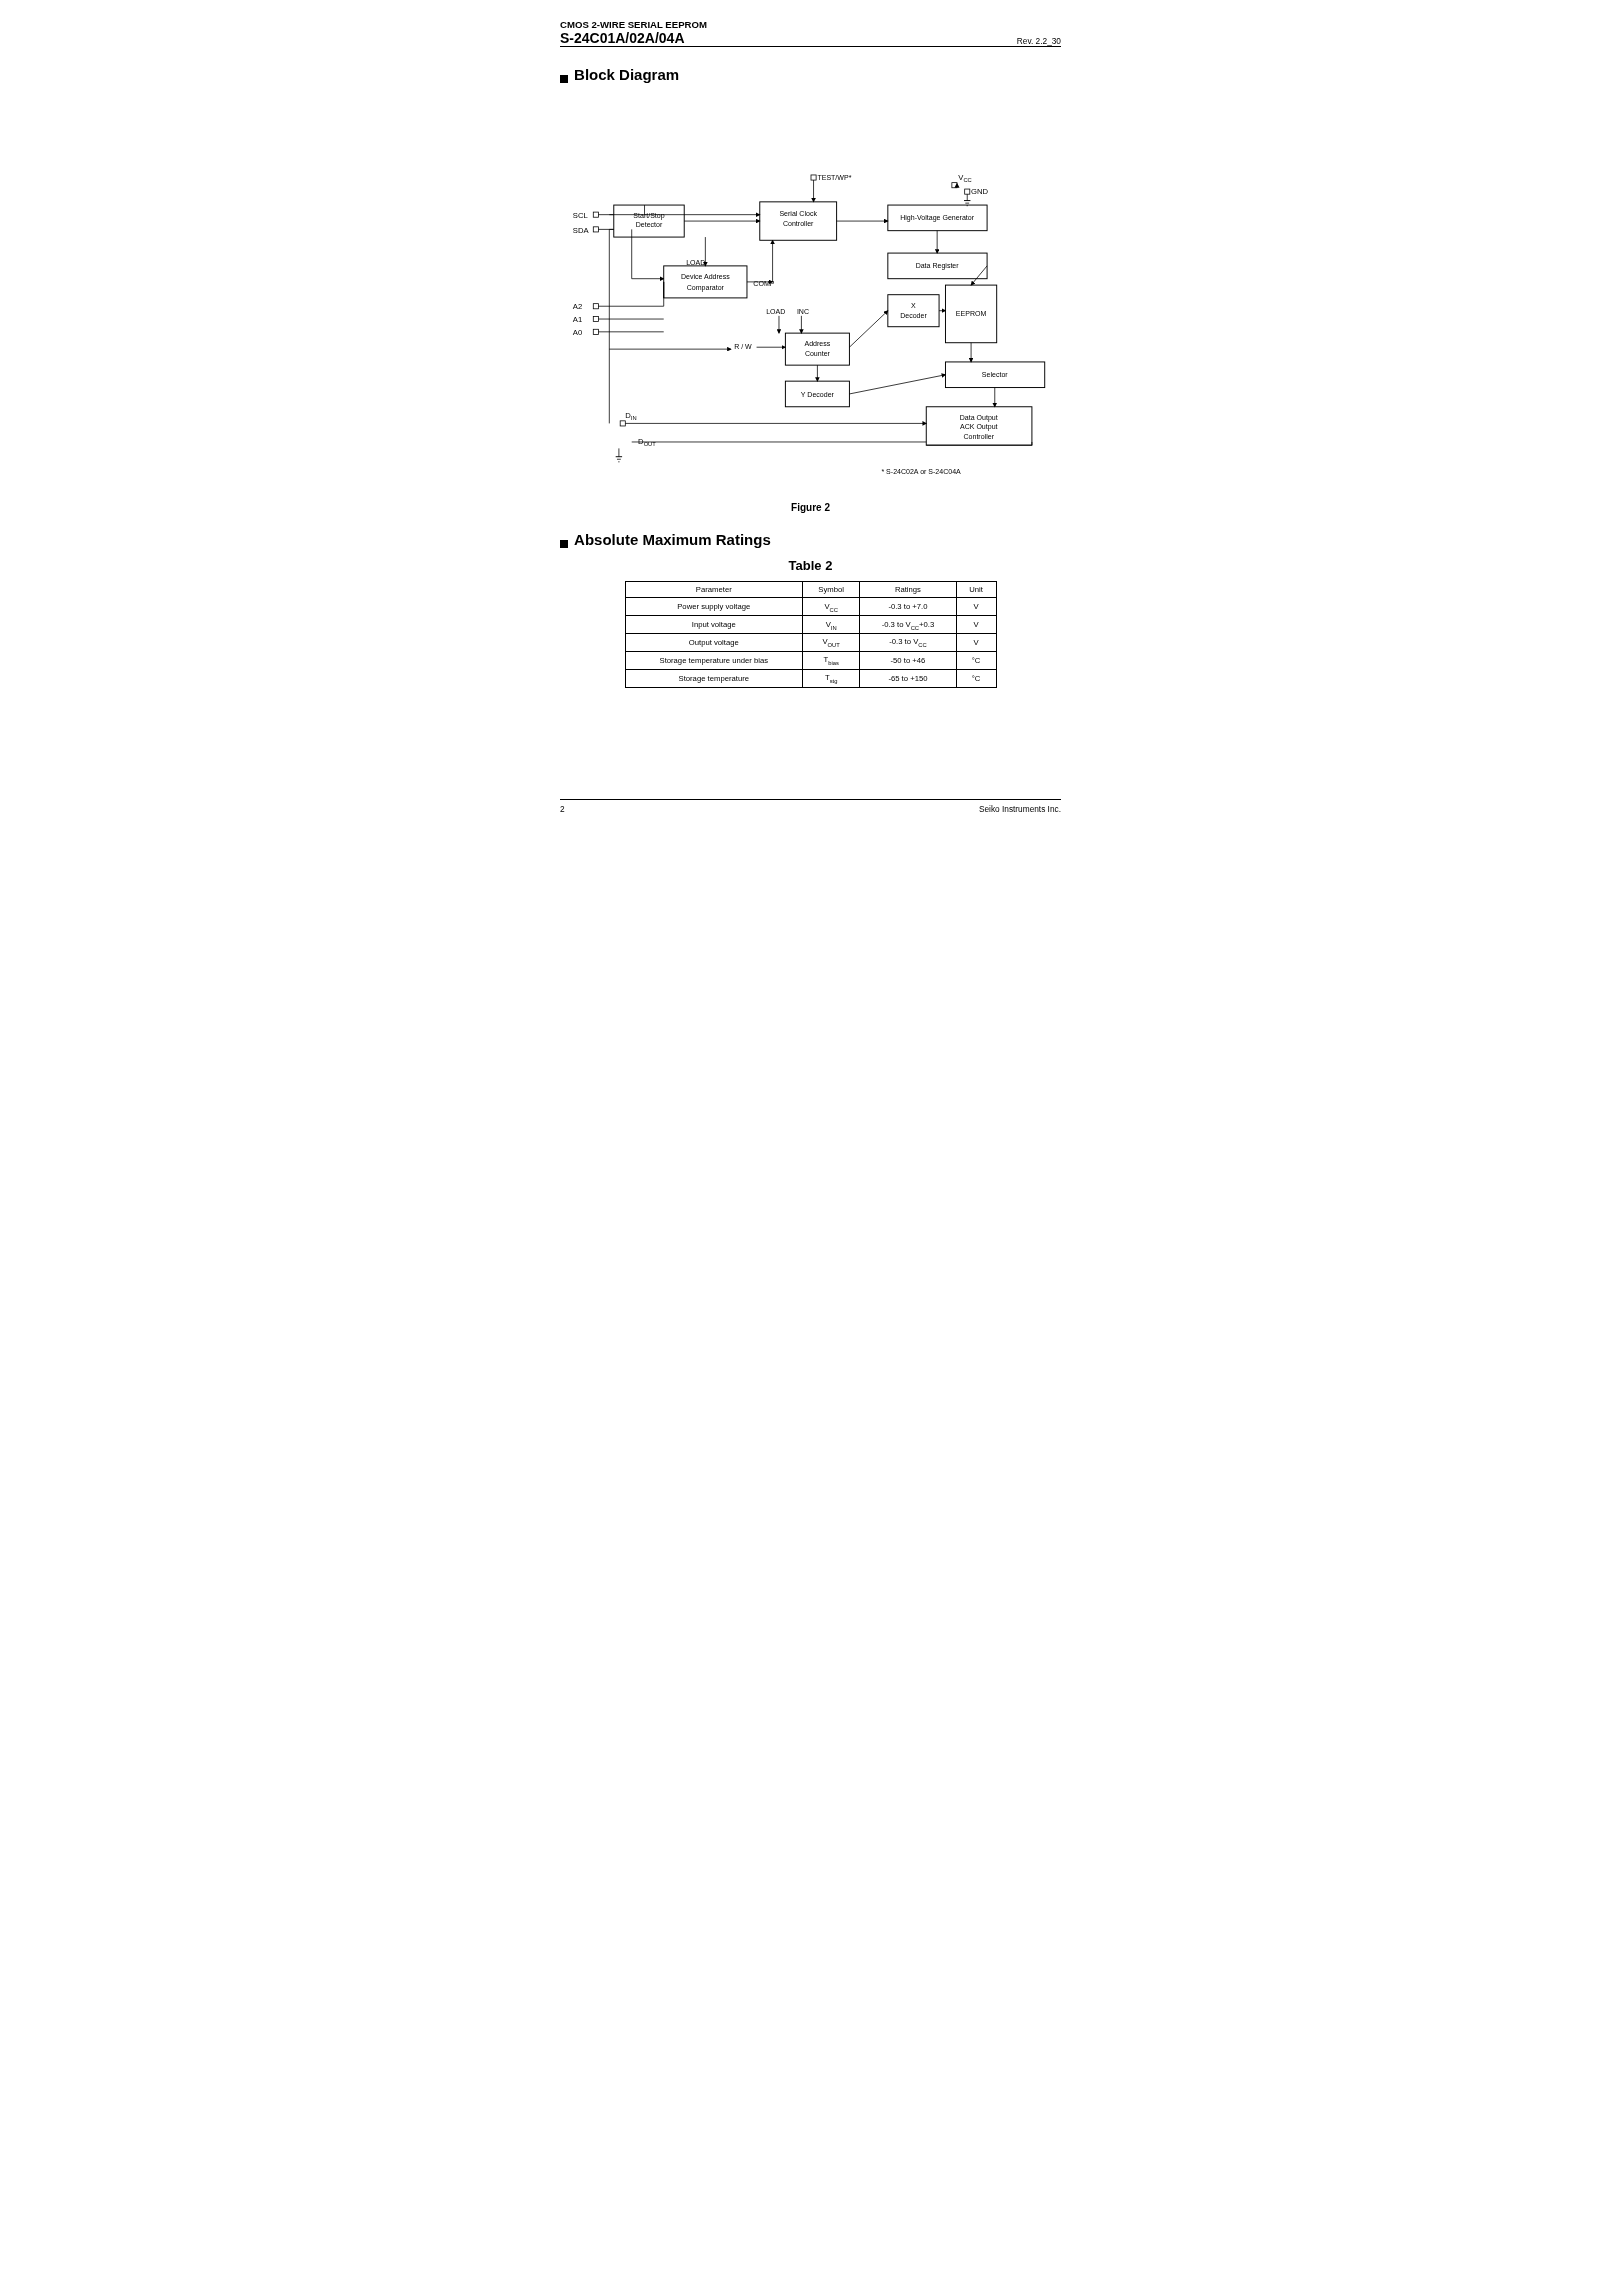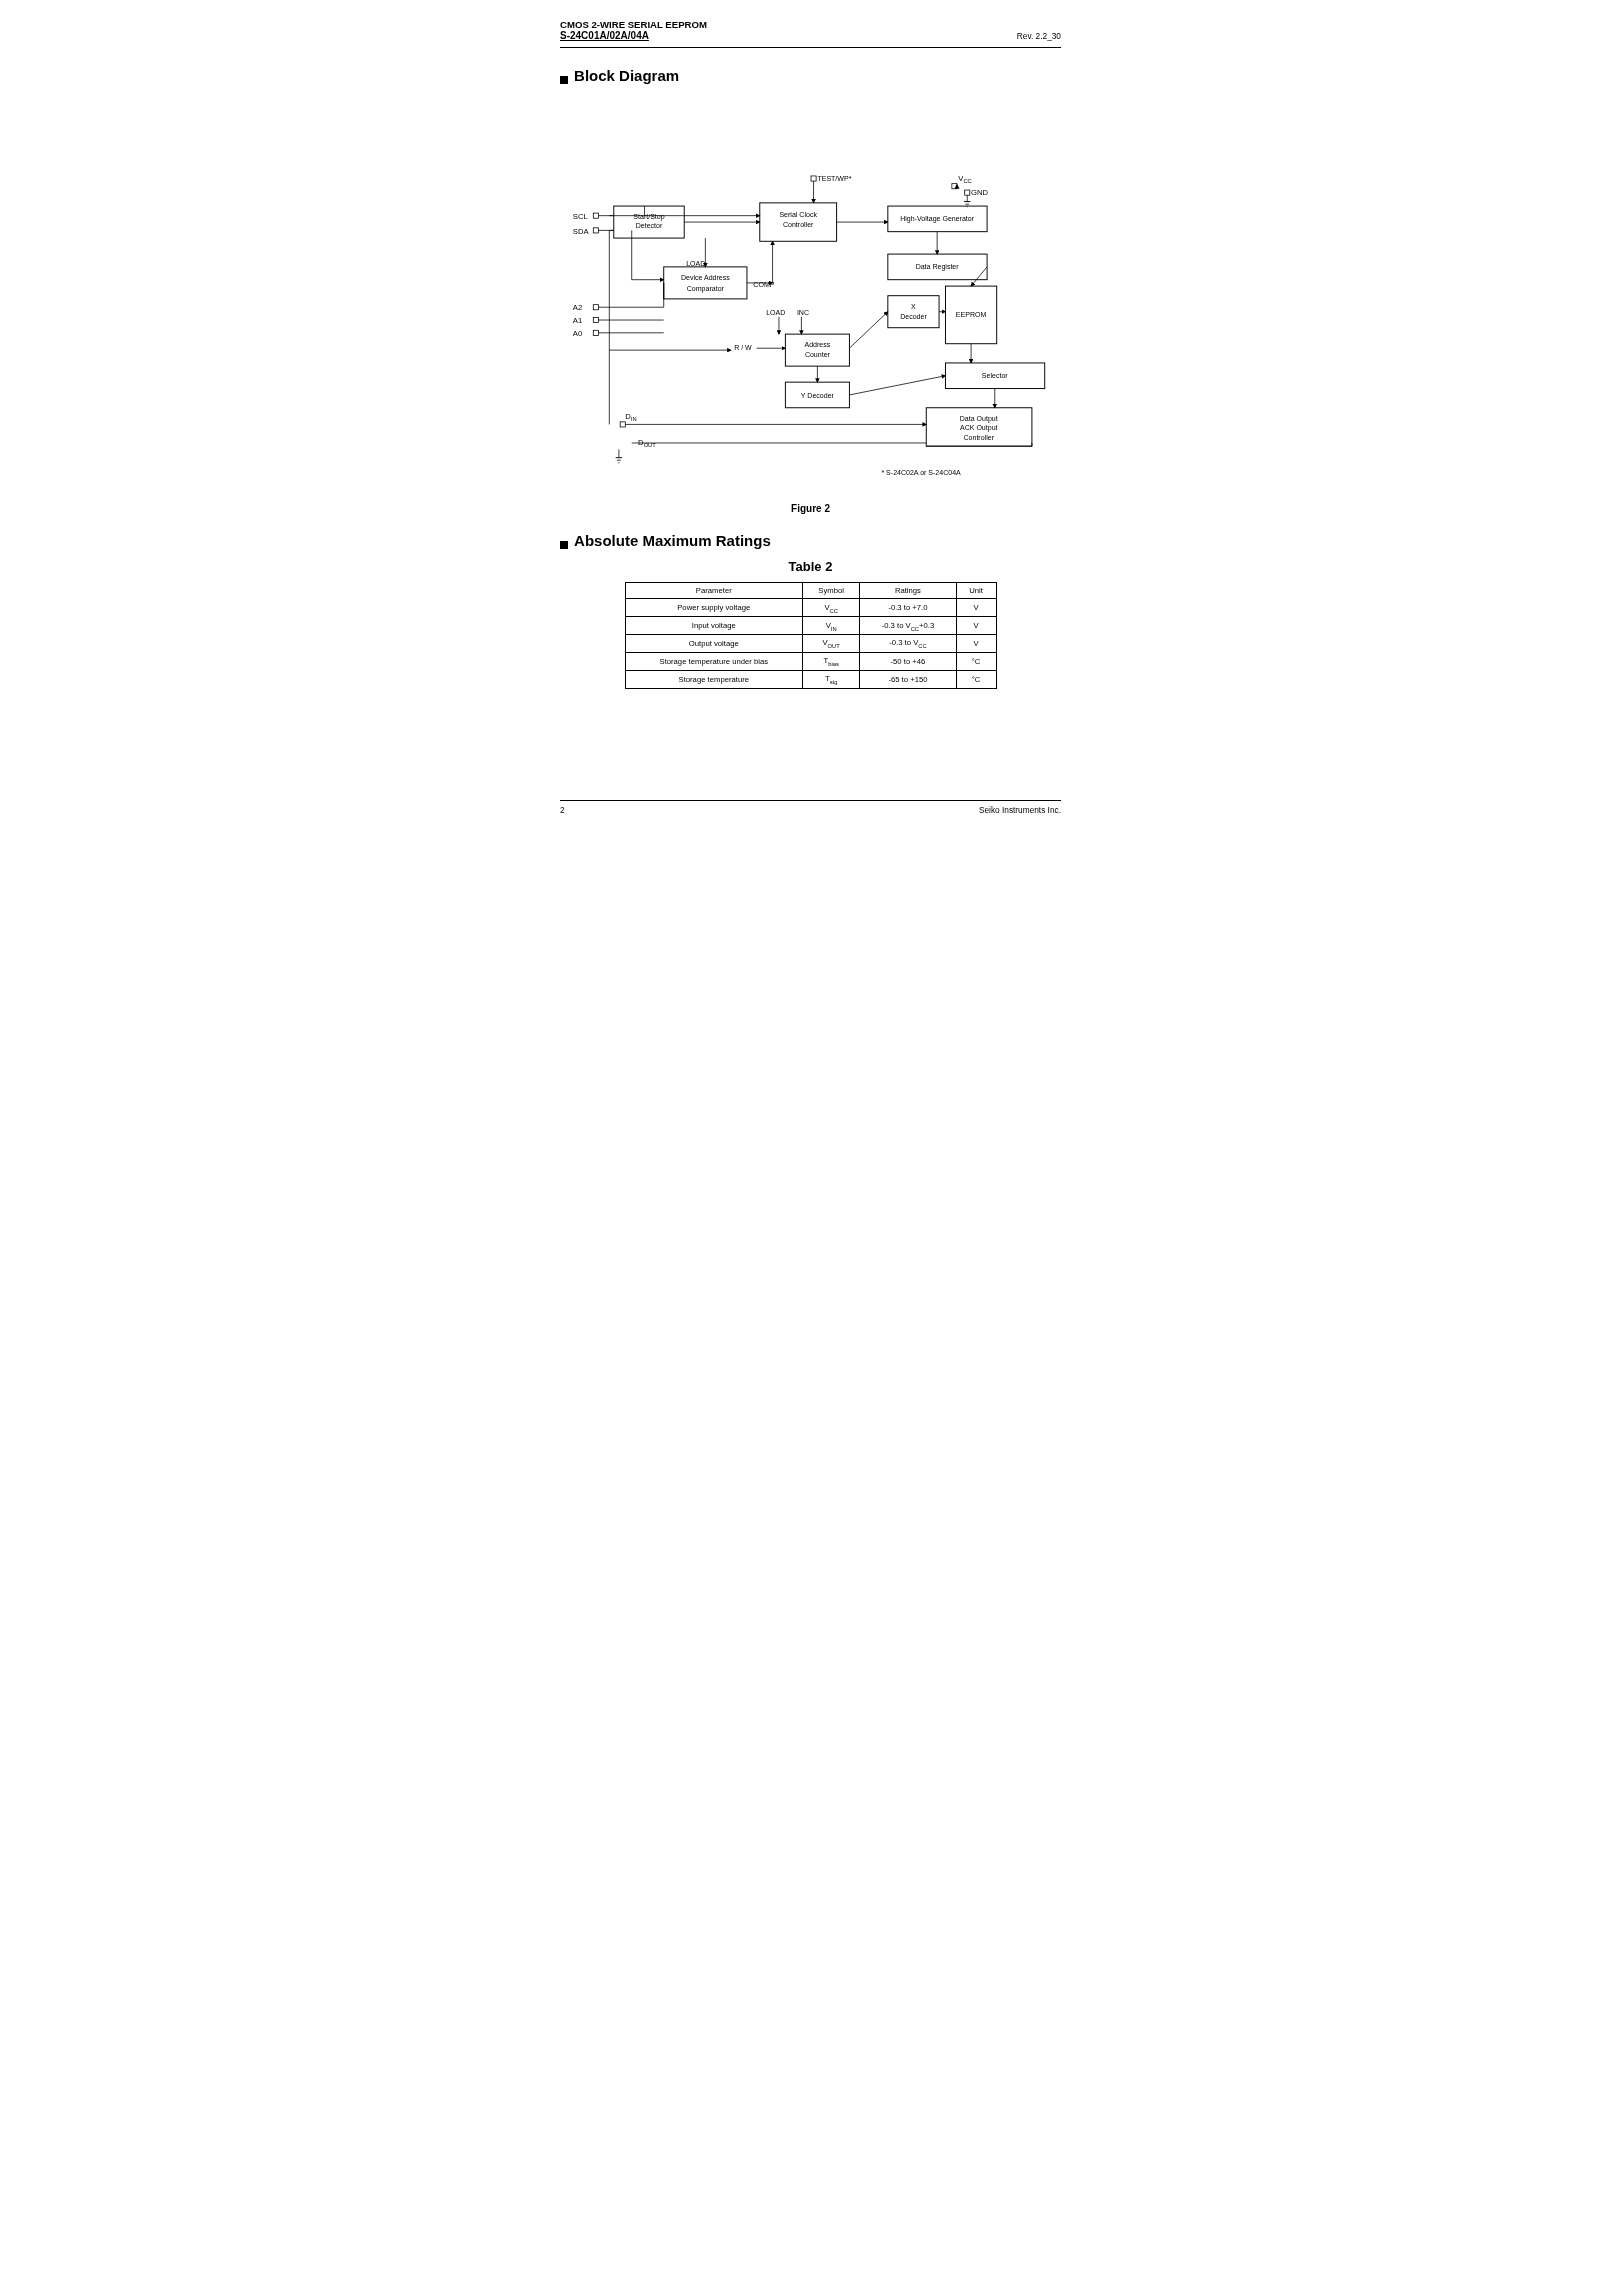--- a/index.html
+++ b/index.html
@@ -9,29 +9,29 @@
       font-size: 8.3px;
       color: #000;
       width: 577px;
       margin: 0 auto;
       padding: 19px 38px;
     }
 
     
     .header {
       border-bottom: 1.3px solid #000;
-      padding-bottom: 6px;
+      padding-bottom: 0;
       margin-bottom: 19px;
       display: flex;
       justify-content: space-between;
       align-items: flex-end;
     }
     .header-left { font-size: 9.6px; font-weight: bold; }
     .header-left .line1 { font-size: 9.6px; }
-    .header-left .line2 { font-size: 10px; text-decoration: underline; }
+    .header-left .line2 { font-size: 14px; }
     .header-right { font-size: 8.3px; font-weight: normal; }
 
     
     .section-heading {
       display: flex;
       align-items: flex-end;
       font-weight: bold;
       font-size: 15px;
       margin-bottom: 10.3px;
       margin-top: 6.4px;

